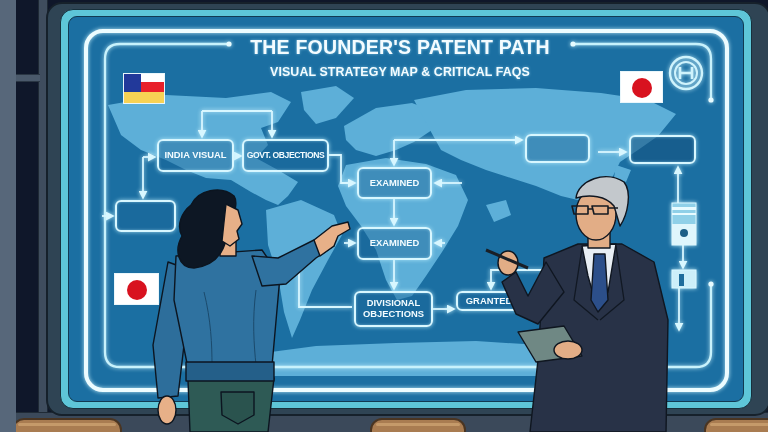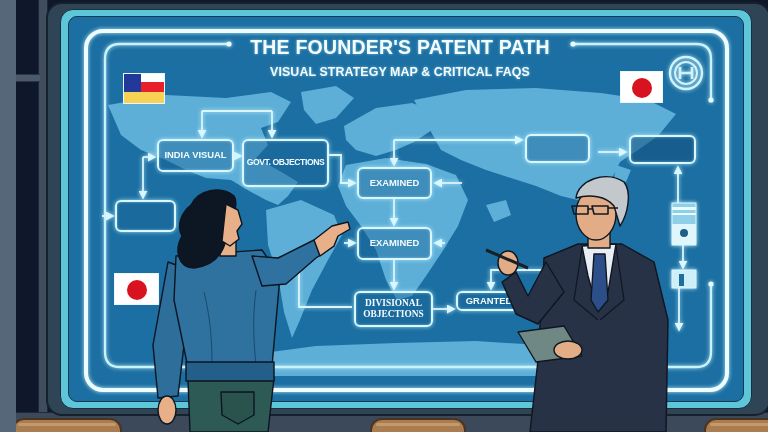--- a/index.html
+++ b/index.html
@@ -137,33 +137,33 @@
   <div class="flag" style="left:604px;top:71px;width:43px;height:32px;">
     <div class="abs" style="left:11px;top:6px;width:20px;height:20px;border-radius:50%;background:#d8121f;"></div>
   </div>
   <div class="flag" style="left:98px;top:273px;width:45px;height:32px;">
     <div class="abs" style="left:12px;top:6px;width:20px;height:20px;border-radius:50%;background:#d8121f;"></div>
   </div>
 
   <div class="node lbl" style="left:141px;top:139px;width:77px;height:33px;">
     <span>INDIA VISUAL</span>
   </div>
-  <div class="node lbl-tight" style="left:226px;top:139px;width:87px;height:48px;">
+  <div class="node lbl-tight" style="left:226px;top:139px;width:87px;height:33px;">
     <span>GOVT. OBJECTIONS</span>
   </div>
   <div class="node lbl" style="left:99px;top:200px;width:61px;height:32px;">
     <span></span>
   </div>
   <div class="node lbl" style="left:341px;top:167px;width:75px;height:32px;">
     <span>EXAMINED</span>
   </div>
   <div class="node lbl" style="left:341px;top:227px;width:75px;height:33px;">
     <span>EXAMINED</span>
   </div>
-  <div class="node lbl" style="left:338px;top:291px;width:79px;height:36px;font-family:Liberation Serif, serif;">
+  <div class="node lbl" style="left:338px;top:291px;width:79px;height:36px;">
     <span>DIVISIONAL</span>
     <span>OBJECTIONS</span>
   </div>
   <div class="node lbl" style="left:440px;top:291px;width:66px;height:20px;">
     <span>GRANTED</span>
   </div>
   <div class="node lbl" style="left:509px;top:134px;width:65px;height:29px;">
     <span></span>
   </div>
   <div class="node lbl" style="left:613px;top:135px;width:67px;height:29px;background:rgba(20,80,125,0.55);">

